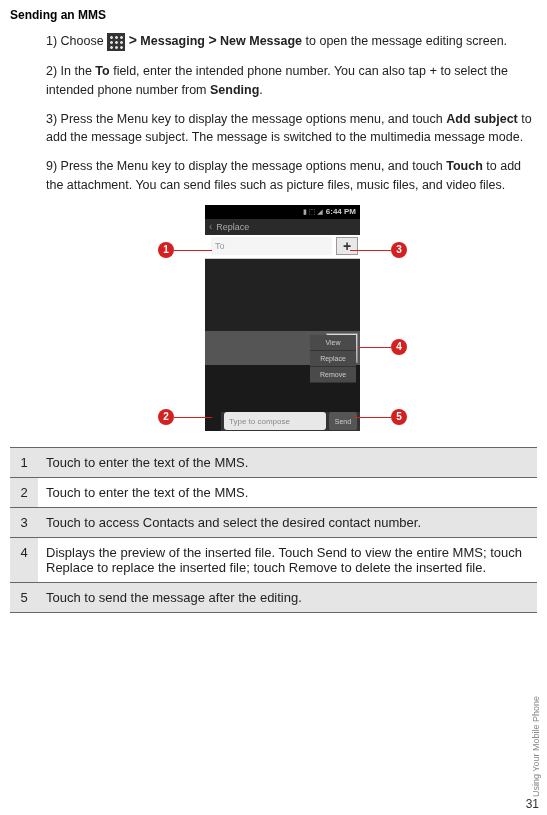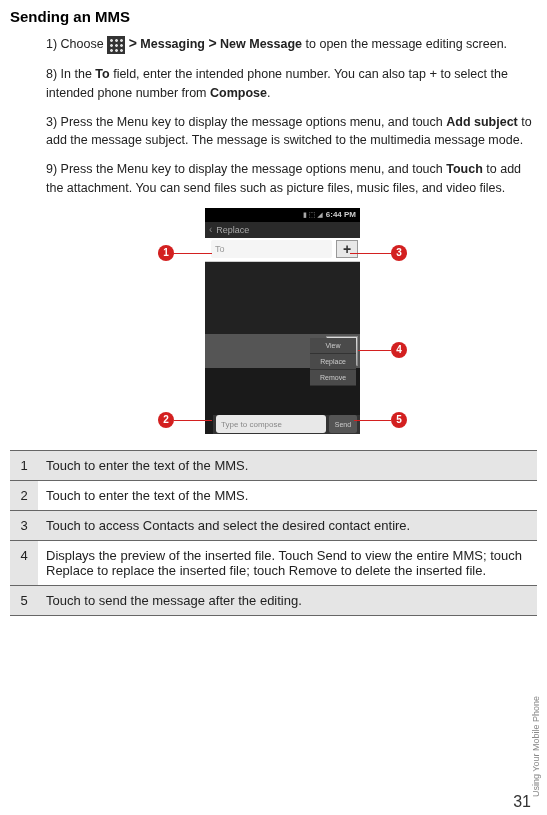--- a/index.html
+++ b/index.html
@@ -6,21 +6,21 @@
     body {
       font-family: Arial, Helvetica, sans-serif;
       width: 547px;
       height: 815px;
       padding: 8px 10px;
       position: relative;
       background: white;
       color: #222;
     }
     .section-title {
-      font-size: 15px;
+      font-size: 12px;
       font-weight: bold;
       color: #000;
       margin-bottom: 8px;
     }
     .step {
       font-size: 12.5px;
       line-height: 1.5;
       margin-left: 36px;
       margin-bottom: 10px;
     }
@@ -145,21 +145,21 @@
       border-bottom: 1px solid #333;
       color: #ccc;
       font-size: 7px;
       display: flex;
       align-items: center;
       justify-content: center;
     }
     .compose-row {
       position: absolute;
       bottom: 0;
-      left: 8px;
+      left: 16px;
       right: 0;
       height: 19px;
       background: #333;
       display: flex;
       align-items: center;
       padding: 3px;
       gap: 3px;
     }
     .compose-input {
       flex: 1;
@@ -234,41 +234,41 @@
       position: absolute;
       right: 6px;
       bottom: 18px;
       font-size: 9px;
       color: #888;
       writing-mode: vertical-rl;
       transform: rotate(180deg);
     }
     .page-num {
       position: absolute;
-      right: 16px;
+      right: 8px;
       bottom: 4px;
-      font-size: 16px;
+      font-size: 12px;
       color: #333;
     }
   </style>
 </head>
 <body>
 
 <div class="section-title">Sending an MMS</div>
 
 <div class="step">
   <span>1)    Choose </span><span class="apps-icon"></span>
   <span class="gt">&gt;</span>
   <span class="bold">Messaging</span>
   <span class="gt">&gt;</span>
   <span class="bold">New Message</span><span> to open the message editing screen.</span>
 </div>
 
 <div class="step">
-  <span>8)    In the </span><span class="bold">To</span><span> field, enter the intended phone number. You can also tap </span><span class="plus-sym">+</span><span> to select the intended phone number from </span><span class="bold">Compose</span><span>.</span>
+  <span>2)    In the </span><span class="bold">To</span><span> field, enter the intended phone number. You can also tap </span><span class="plus-sym">+</span><span> to select the intended phone number from </span><span class="bold">Sending</span><span>.</span>
 </div>
 
 <div class="step">
   <span>3)    Press the Menu key to display the message options menu, and touch </span><span class="bold">Add subject</span><span> to add the message subject. The message is switched to the multimedia message mode.</span>
 </div>
 
 <div class="step">
   <span>9)    Press the Menu key to display the message options menu, and touch </span><span class="bold">Touch</span><span> to add the attachment. You can send files such as picture files, music files, and video files.</span>
 </div>
 
@@ -318,21 +318,21 @@
       <tr class="shaded">
     <td class="num-cell">1</td>
     <td>Touch to enter the text of the MMS.</td>
   </tr>
   <tr>
     <td class="num-cell shaded">2</td>
     <td>Touch to enter the text of the MMS.</td>
   </tr>
   <tr class="shaded">
     <td class="num-cell">3</td>
-    <td>Touch to access Contacts and select the desired contact entire.</td>
+    <td>Touch to access Contacts and select the desired contact number.</td>
   </tr>
   <tr>
     <td class="num-cell shaded">4</td>
     <td>Displays the preview of the inserted file. Touch Send to view the entire MMS; touch Replace to replace the inserted file; touch Remove to delete the inserted file.</td>
   </tr>
   <tr class="shaded">
     <td class="num-cell">5</td>
     <td>Touch to send the message after the editing.</td>
   </tr>
 </tbody>

